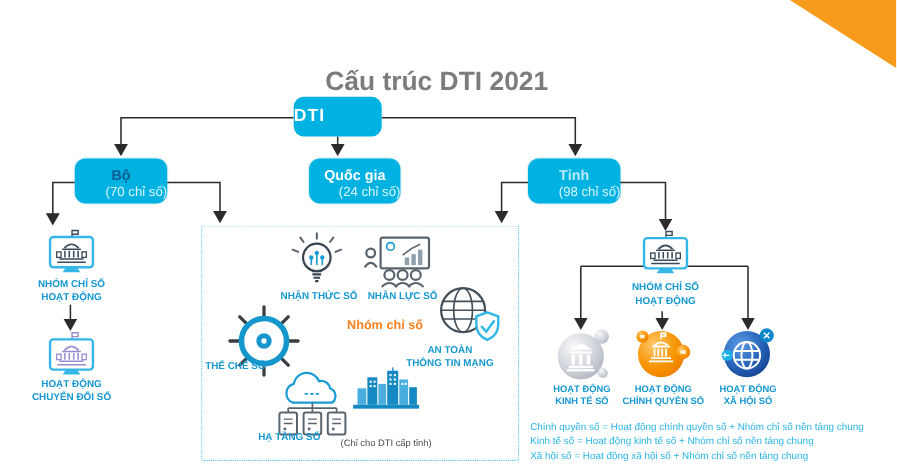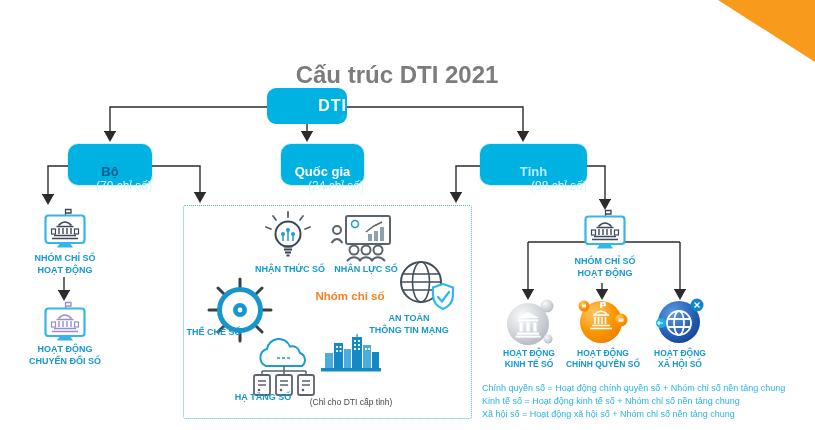--- a/index.html
+++ b/index.html
@@ -4,25 +4,25 @@
 <style>
   html,body{margin:0;padding:0;background:#fff;}
   #canvas{position:relative;width:815px;height:430px;background:#fff;overflow:hidden;
           font-family:"Liberation Sans",sans-serif;}
   .title{position:absolute;left:197px;top:14px;width:400px;text-align:center;
          font-size:24px;font-weight:bold;color:#7c7c7c;margin-top:47px;}
   .tri{position:absolute;right:0;top:0;width:0;height:0;
        border-left:97px solid transparent;border-top:62px solid #f89b1c;}
   .node{position:absolute;background:#00b2e2;border-radius:10px;text-align:center;
         box-shadow:0 0 0 1px rgba(0,150,190,.15);}
-  .node .l1{display:block;font-size:13px;font-weight:bold;line-height:15px;padding-top:20px;}
+  .node .l1{display:block;font-size:13px;font-weight:bold;line-height:15px;padding-top:8px;}
   .node .l2{display:block;font-size:12px;line-height:14px;color:#d9f6fe;text-align:right;}
   .rootnode{position:absolute;left:267px;top:88px;width:80px;height:36px;background:#00b2e2;
         border-radius:9px;color:#fff;font-weight:bold;font-size:16px;line-height:36px;
-        text-align:right;letter-spacing:1px;}
+        text-align:left;letter-spacing:1px;}
   .lbl{position:absolute;text-align:center;font-weight:bold;font-size:9px;
        line-height:11.5px;color:#1598d2;}
   .lbl-sm{font-size:8.5px;line-height:11px;}
   .center-orange{position:absolute;text-align:center;font-weight:bold;font-size:11.5px;
        line-height:14.5px;color:#f58220;}
   .note{position:absolute;text-align:center;font-size:8.5px;line-height:10px;color:#4a4a4a;}
   .dashed{position:absolute;left:183px;top:205px;width:287px;height:212px;
           border:1.6px dotted #3cc0ea;border-radius:2px;}
   .formulas{position:absolute;left:482px;top:382px;width:330px;font-size:9px;
             line-height:12.8px;color:#2ab4e4;}
@@ -94,21 +94,21 @@
     <span>DTI</span>
   </div>
   <div class="node" style="left:68px;top:144px;width:84px;height:41px">
     <span class="l1" style="color:#0d5e8f">Bộ</span>
     <span class="l2">(70 chỉ số)</span>
   </div>
   <div class="node" style="left:281px;top:144px;width:83px;height:41px">
     <span class="l1" style="color:#ffffff">Quốc gia</span>
     <span class="l2">(24 chỉ số)</span>
   </div>
-  <div class="node" style="left:480px;top:144px;width:107px;height:41px">
+  <div class="node" style="left:480px;top:144px;width:84px;height:41px">
     <span class="l1" style="color:#b8ecfa">Tỉnh</span>
     <span class="l2">(98 chỉ số)</span>
   </div>
 
   <svg class="icon" style="left:41px;top:208px;color:#3a4a5a" width="48" height="44" viewBox="0 0 48 44">
       <use href="#govmon"></use>
     </svg>
   <div class="lbl" style="left:19px;top:253px;width:92px">
     <div>NHÓM CHỈ SỐ</div>
     <div>HOẠT ĐỘNG</div>

